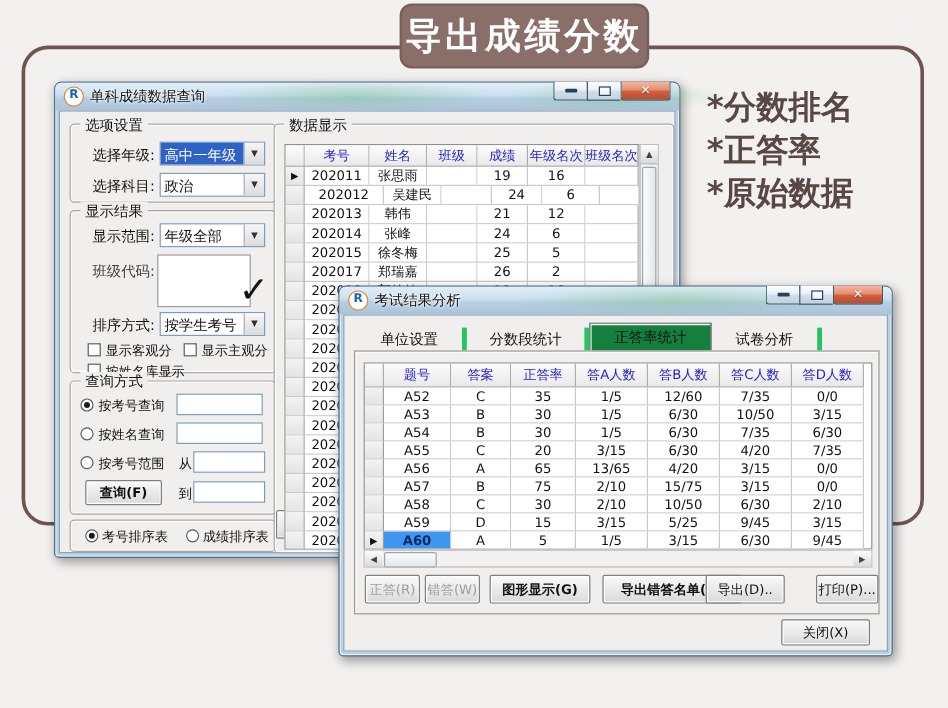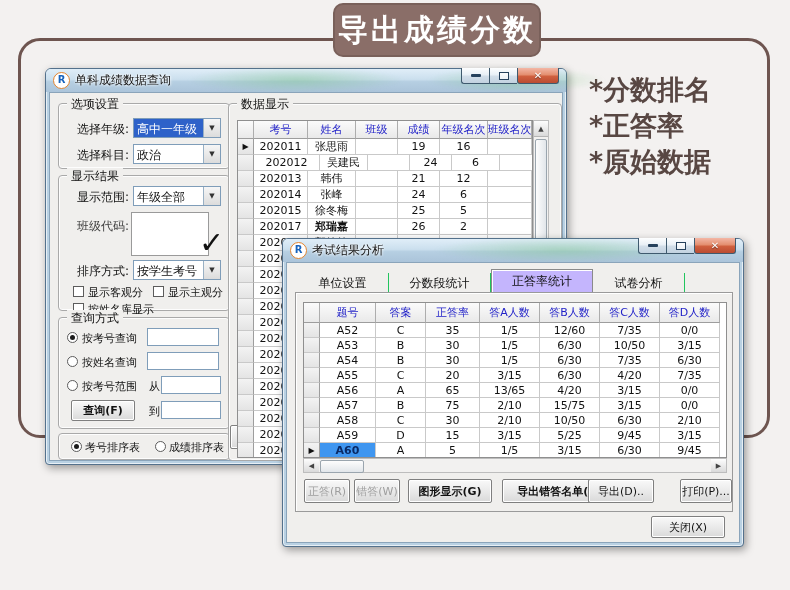--- a/index.html
+++ b/index.html
@@ -97,22 +97,22 @@
   .vs-thumb{position:absolute;left:1px;right:1px;background:linear-gradient(90deg,#fdfdfd,#e2e6ea);
     border:1px solid #9aa5ae;border-radius:2px;display:flex;align-items:center;justify-content:center;font-size:9px;color:#8a929a;}
   .hscroll{position:absolute;height:15px;background:#f2f1f0;border:1px solid #bdbdbd;box-sizing:border-box;}
   .hs-btn{position:absolute;top:0;width:15px;height:13px;background:linear-gradient(#fdfdfd,#dadada);
     display:flex;align-items:center;justify-content:center;font-size:7px;color:#444;}
   .hs-thumb{position:absolute;top:1px;height:11px;background:linear-gradient(#fdfdfd,#e2e6ea);border:1px solid #9aa5ae;border-radius:2px;}
 
   
   .tabstrip{position:absolute;display:flex;align-items:flex-end;}
   .tab{height:20px;display:flex;align-items:center;justify-content:center;font-size:12px;
-    border-right:1px solid #22c55e;box-sizing:border-box;background:transparent;}
-  .tab.active{background:#c4b5fd;border:1px solid #8a8a8a;border-bottom:none;height:24px;box-shadow:inset 1px 1px 0 #fff;}
+    border-right:4px solid #22c55e;box-sizing:border-box;background:transparent;}
+  .tab.active{background:#15803d;border:1px solid #8a8a8a;border-bottom:none;height:24px;box-shadow:inset 1px 1px 0 #fff;}
   .panel{position:absolute;border:1px solid #9a9a9a;background:#f0efed;box-shadow:inset 1px 1px 0 #fff;box-sizing:border-box;}
 </style>
 </head>
 <body>
 
 <div class="abs outer-box"></div>
 <div class="abs banner">
   <span>导出成绩分数</span>
 </div>
 <div class="abs side-notes">
@@ -257,21 +257,21 @@
             <div class="g-cell" style="width: 54px;">202015</div>
             <div class="g-cell" style="width: 48px;">徐冬梅</div>
             <div class="g-cell" style="width: 42px;"></div>
             <div class="g-cell" style="width: 42px;">25</div>
             <div class="g-cell" style="width: 48px;">5</div>
             <div class="g-cell" style="width: 44px;"></div>
           </div>
           <div class="g-row">
             <div class="g-cell g-sel" style="width: 16px;"></div>
             <div class="g-cell" style="width: 54px;">202017</div>
-            <div class="g-cell" style="width: 48px; font-weight: bold;">郑瑞嘉</div>
+            <div class="g-cell" style="width: 48px;">郑瑞嘉</div>
             <div class="g-cell" style="width: 42px;"></div>
             <div class="g-cell" style="width: 42px;">26</div>
             <div class="g-cell" style="width: 48px;">2</div>
             <div class="g-cell" style="width: 44px;"></div>
           </div>
           <div class="g-row">
             <div class="g-cell g-sel" style="width: 16px;"></div>
             <div class="g-cell" style="width: 54px;">202019</div>
             <div class="g-cell" style="width: 48px;">郭笑笑</div>
             <div class="g-cell" style="width: 42px;"></div>

